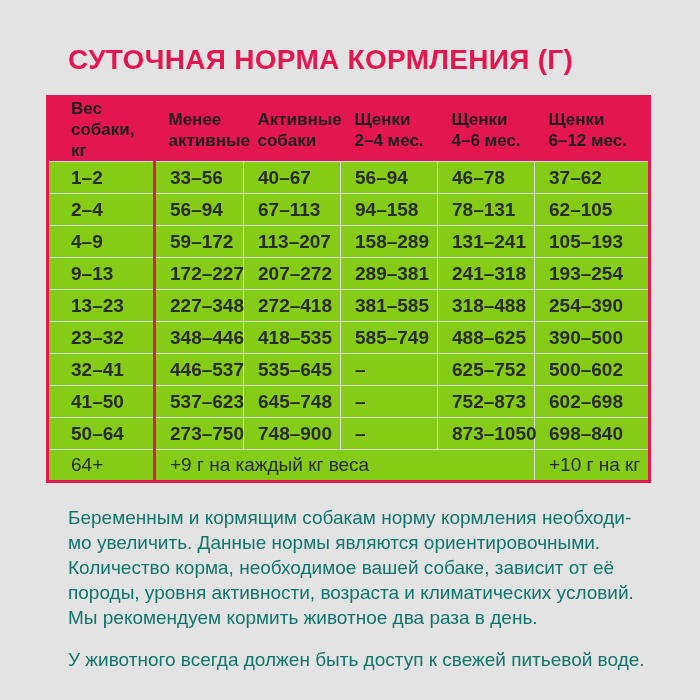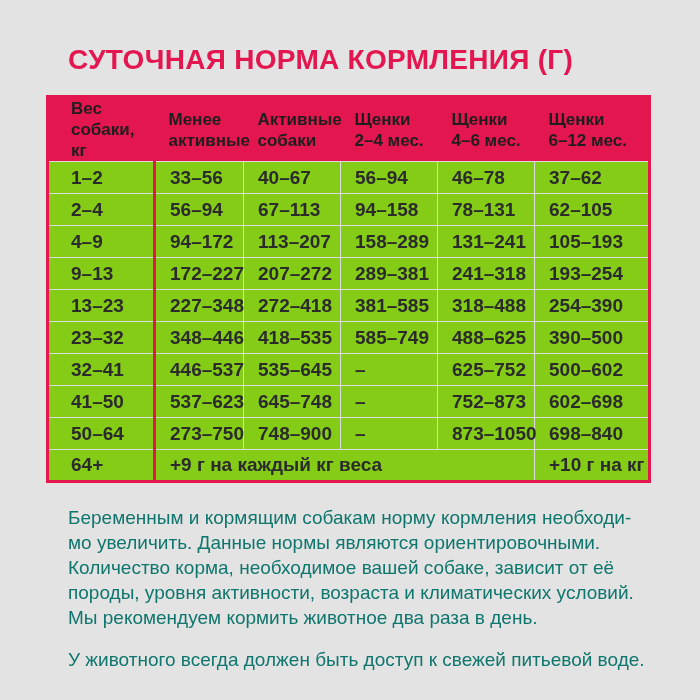--- a/index.html
+++ b/index.html
@@ -51,21 +51,21 @@
     color: #2b2b2b;
     vertical-align: middle;
     padding: 0 2px 0 14px;
     border: 1px solid #dcdcdc;
     white-space: nowrap;
   }
   .feed-table td.c0 {
     padding-left: 22px;
     border-right: 3px solid #e4164f;
   }
-  .feed-table tr.footer-row td { font-weight: 700; }
+  .feed-table tr.footer-row td { font-weight: 400; }
   .notes {
     position: absolute;
     left: 68px;
     top: 505px;
     width: 600px;
     font-size: 19px;
     line-height: 25px;
     color: #0f766e;
   }
   .notes .line { display: block; white-space: nowrap; }
@@ -113,21 +113,21 @@
     <tr>
       <td class="c0">2–4</td>
       <td>56–94</td>
       <td>67–113</td>
       <td>94–158</td>
       <td>78–131</td>
       <td>62–105</td>
     </tr>
     <tr>
       <td class="c0">4–9</td>
-      <td>94–172</td>
+      <td>59–172</td>
       <td>113–207</td>
       <td>158–289</td>
       <td>131–241</td>
       <td>105–193</td>
     </tr>
     <tr>
       <td class="c0">9–13</td>
       <td>172–227</td>
       <td>207–272</td>
       <td>289–381</td>

